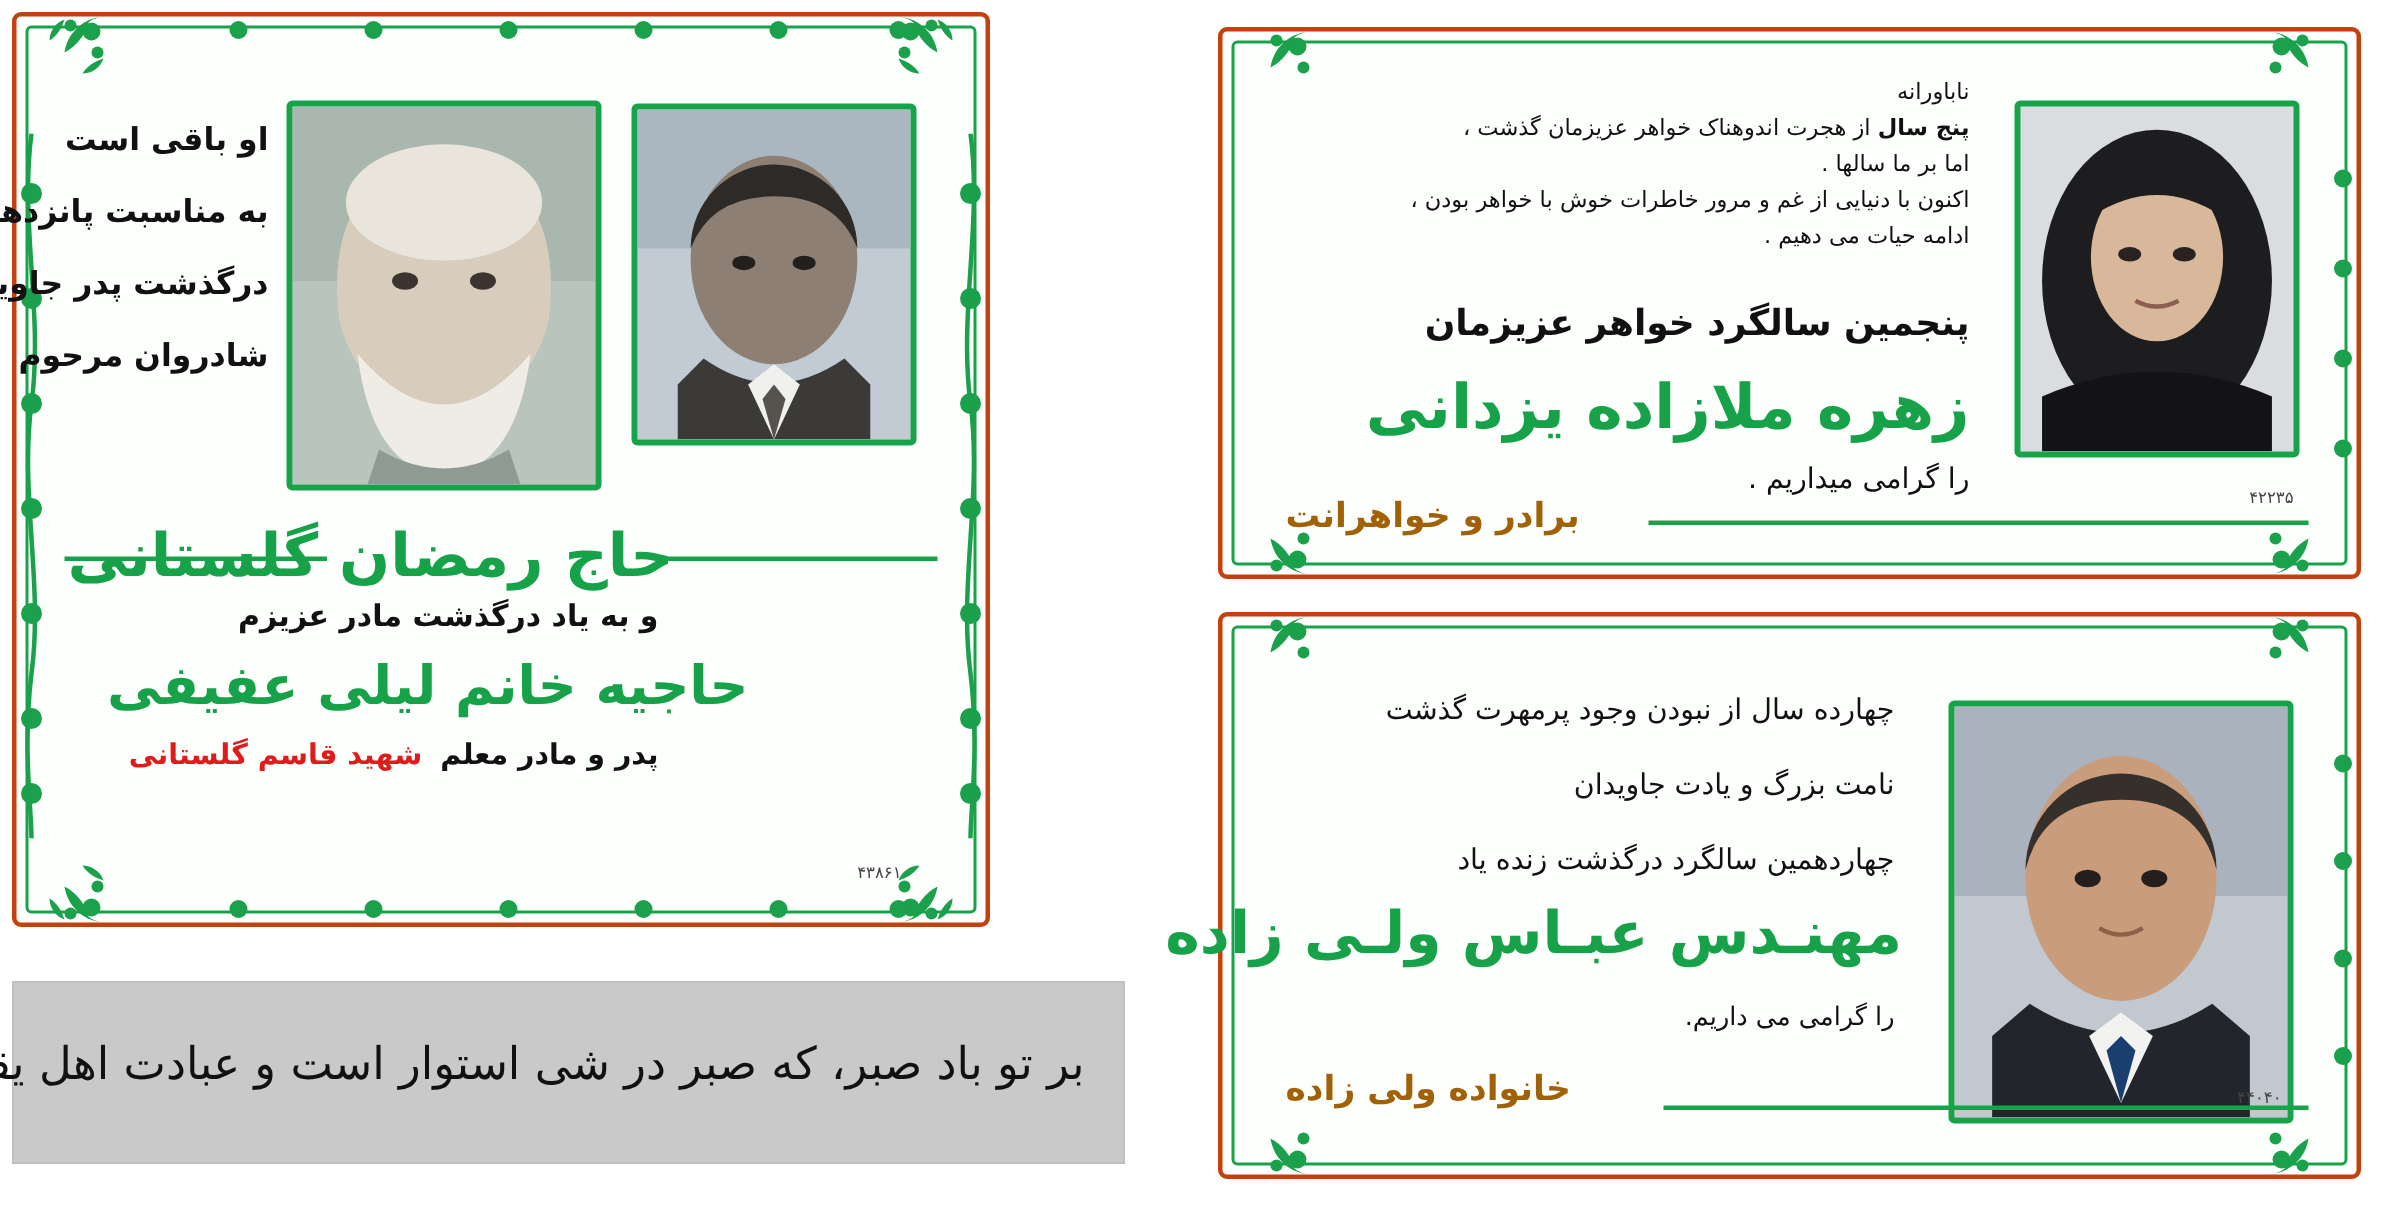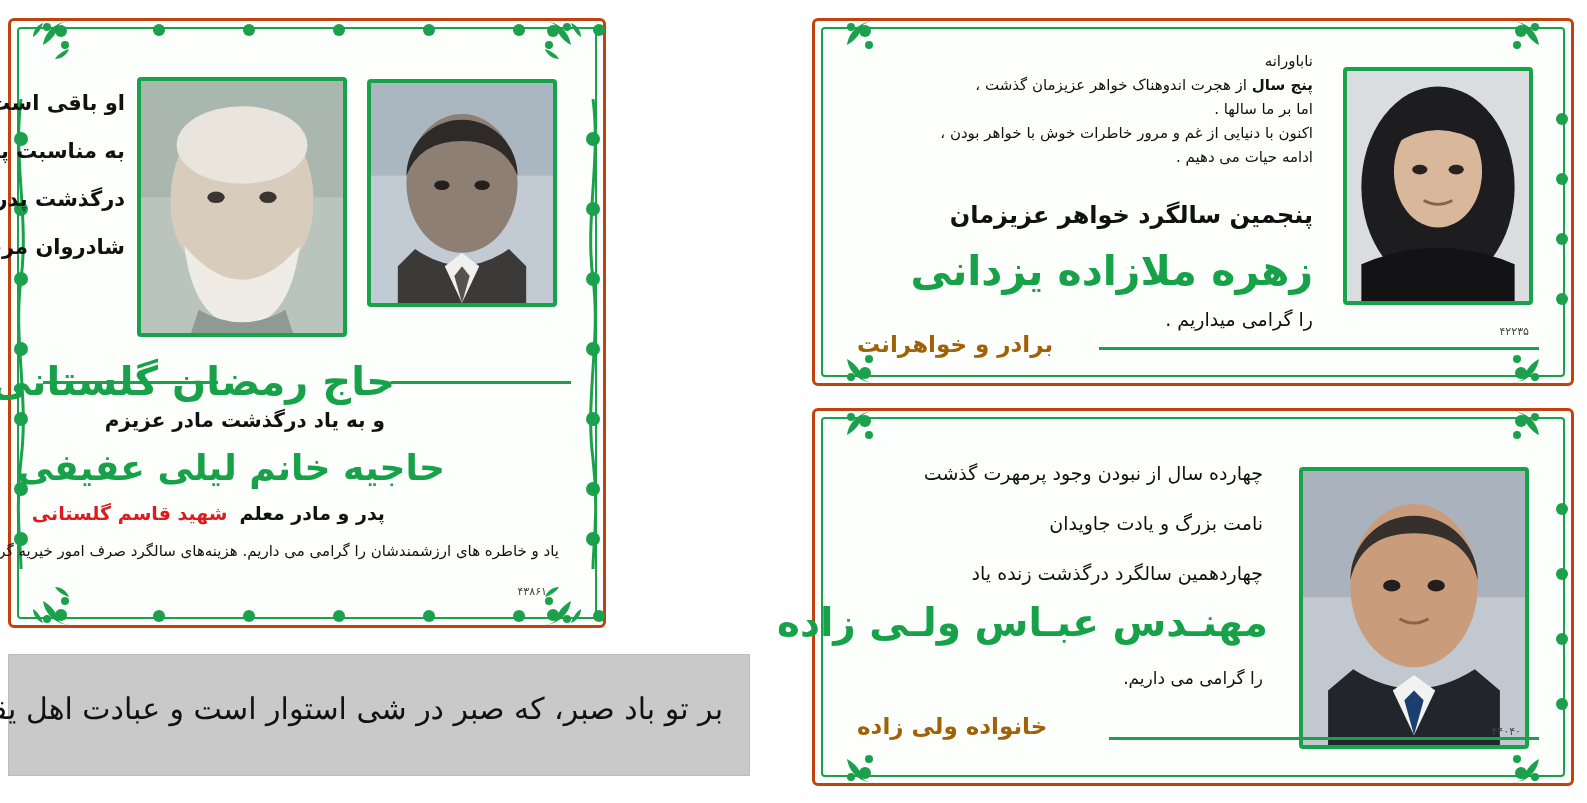--- a/index.html
+++ b/index.html
@@ -80,21 +80,21 @@
   .blue  { color: #a16207; }
   .red   { color: #e01b1b; }
   .serial {
     position: absolute;
     font-size: 11px;
     color: #444;
     letter-spacing: 1px;
   }
 
   
-  #card1 { left: 8px; top: 18px; width: 598px; height: 610px; }
+  #card1 { left: 8px; top: 8px; width: 652px; height: 610px; }
   #card1 .photo-a { position: absolute; right: 38px; top: 50px; width: 190px; height: 228px; }
   #card1 .photo-b { position: absolute; right: 248px; top: 48px; width: 210px; height: 260px; }
 
   
   #quote-banner {
     position: absolute;
     left: 8px;
     top: 654px;
     width: 740px;
     height: 120px;
@@ -271,21 +271,20 @@
 
       <div class="txt bold" style="right:210px; top:378px; font-size:20px;">و به یاد درگذشت مادر عزیزم</div>
 
       <div class="txt bold green" style="right:150px; top:415px; font-size:36px;">حاجیه خانم لیلی عفیفی</div>
 
       <div class="txt" style="right:210px; top:472px; font-size:19px;margin-left:39px;">
         <span class="bold">پدر و مادر معلم</span>
         <span class="bold red" style="margin-right:6px;">شهید قاسم گلستانی</span>
       </div>
 
-      <div class="txt" style="right:36px; top:512px; font-size:15px;">یاد و خاطره های ارزشمندشان را گرامی می داریم. هزینه‌های سالگرد صرف امور خیریه گردید.</div>
 
 
       <div class="serial" style="right:48px; top:556px;">۴۳۸۶۱</div>
     </div>
   </div>
 
   <div id="quote-banner">
     <div class="qt" style="right:26px; top:36px; font-size:30px; font-family:'DejaVu Serif', serif;">بر تو باد صبر، که صبر در شی استوار است و عبادت اهل یقین</div>
   </div>
 

